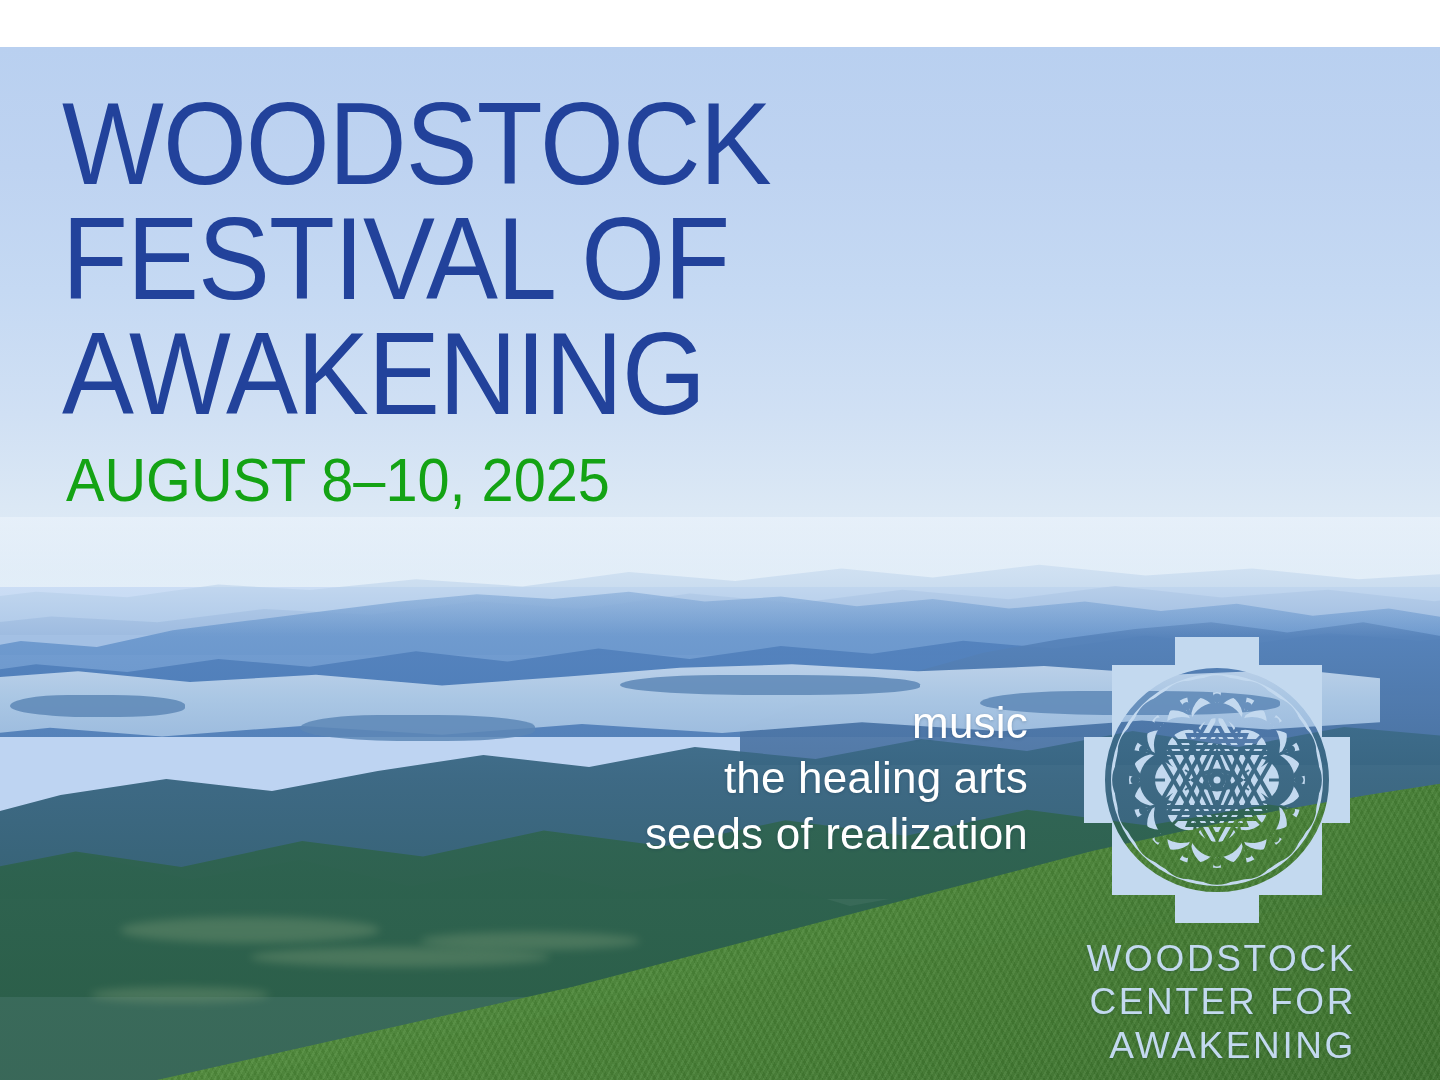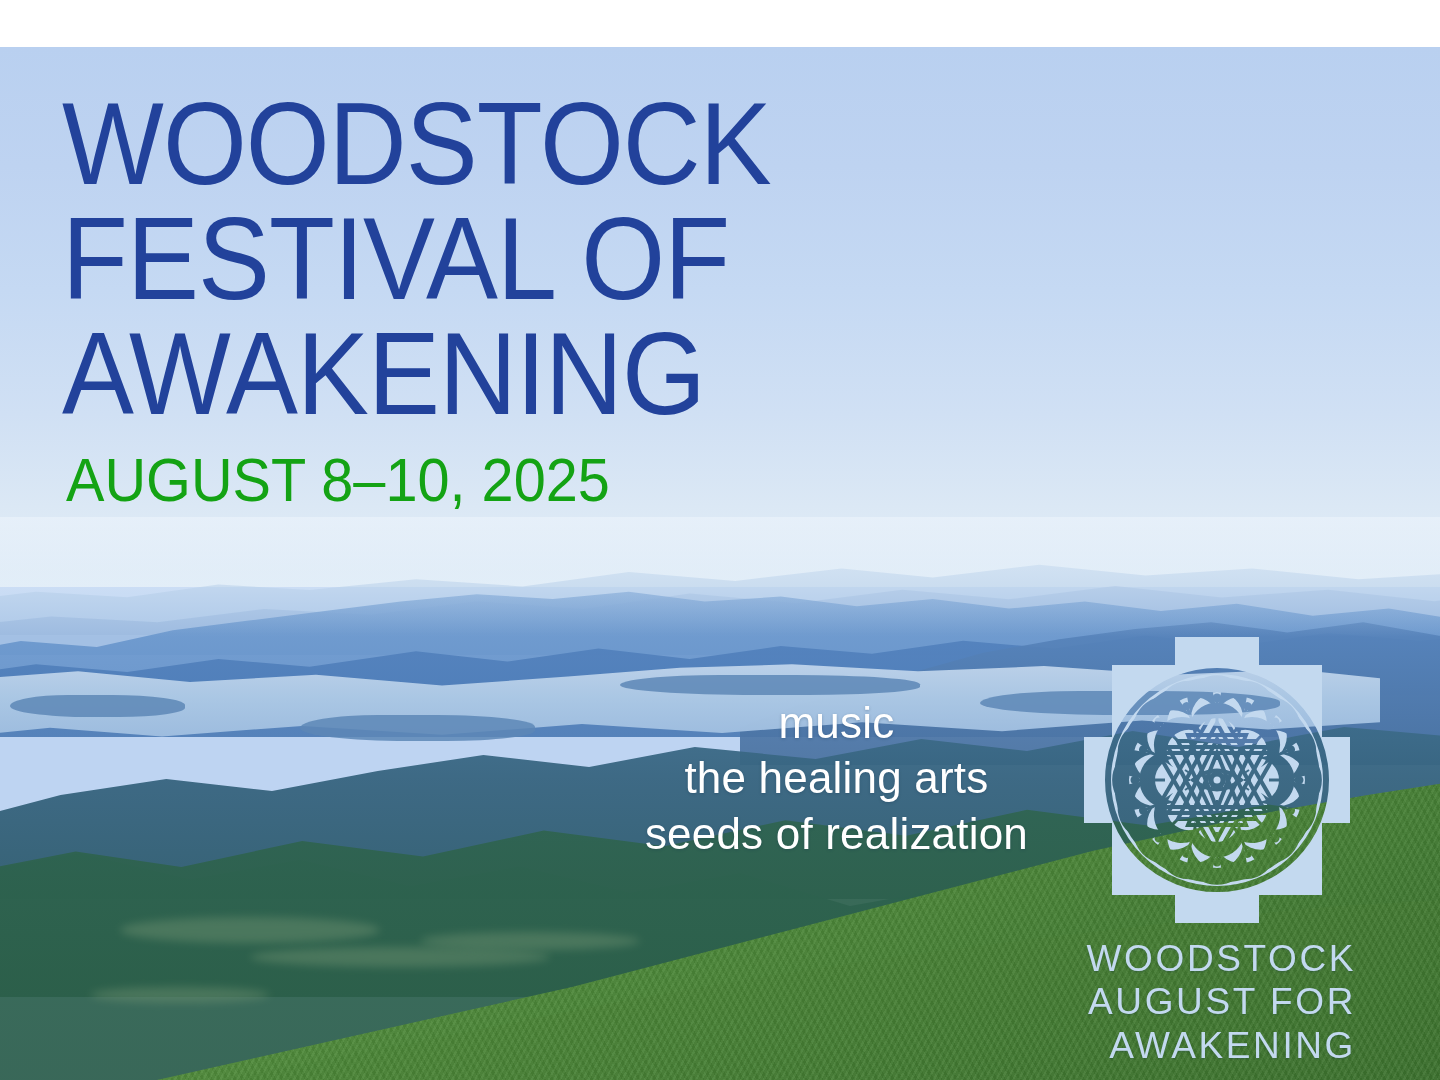--- a/index.html
+++ b/index.html
@@ -211,21 +211,21 @@
     white-space: nowrap;
     transform: scaleX(.93);
     transform-origin: left center;
     margin: 18px 0 0 4px;
   }
 
   .tagline {
     position: absolute;
     right: 412px;
     top: 648px;
-    text-align: center;
+    text-align: right;
     color: #ffffff;
     font-family: "Liberation Sans", sans-serif;
     font-weight: 400;
     font-size: 44px;
     line-height: 1.26;
     letter-spacing: .2px;
     text-shadow: 0 1px 3px rgba(20,50,80,.28);
   }
   .tagline div { white-space: nowrap; }
 
@@ -500,18 +500,18 @@
             </g>
           </g>
         </mask>
       </defs>
 
       <rect x="0" y="0" width="286" height="290" fill="#c3d9ef" mask="url(#yantraMask)"></rect>
     </svg>
 
     <div class="logo-text">
       <div>WOODSTOCK</div>
-      <div>AUGUST FOR</div>
+      <div>CENTER FOR</div>
       <div>AWAKENING</div>
     </div>
   </div>
 
 </div>
 
 </body></html>

